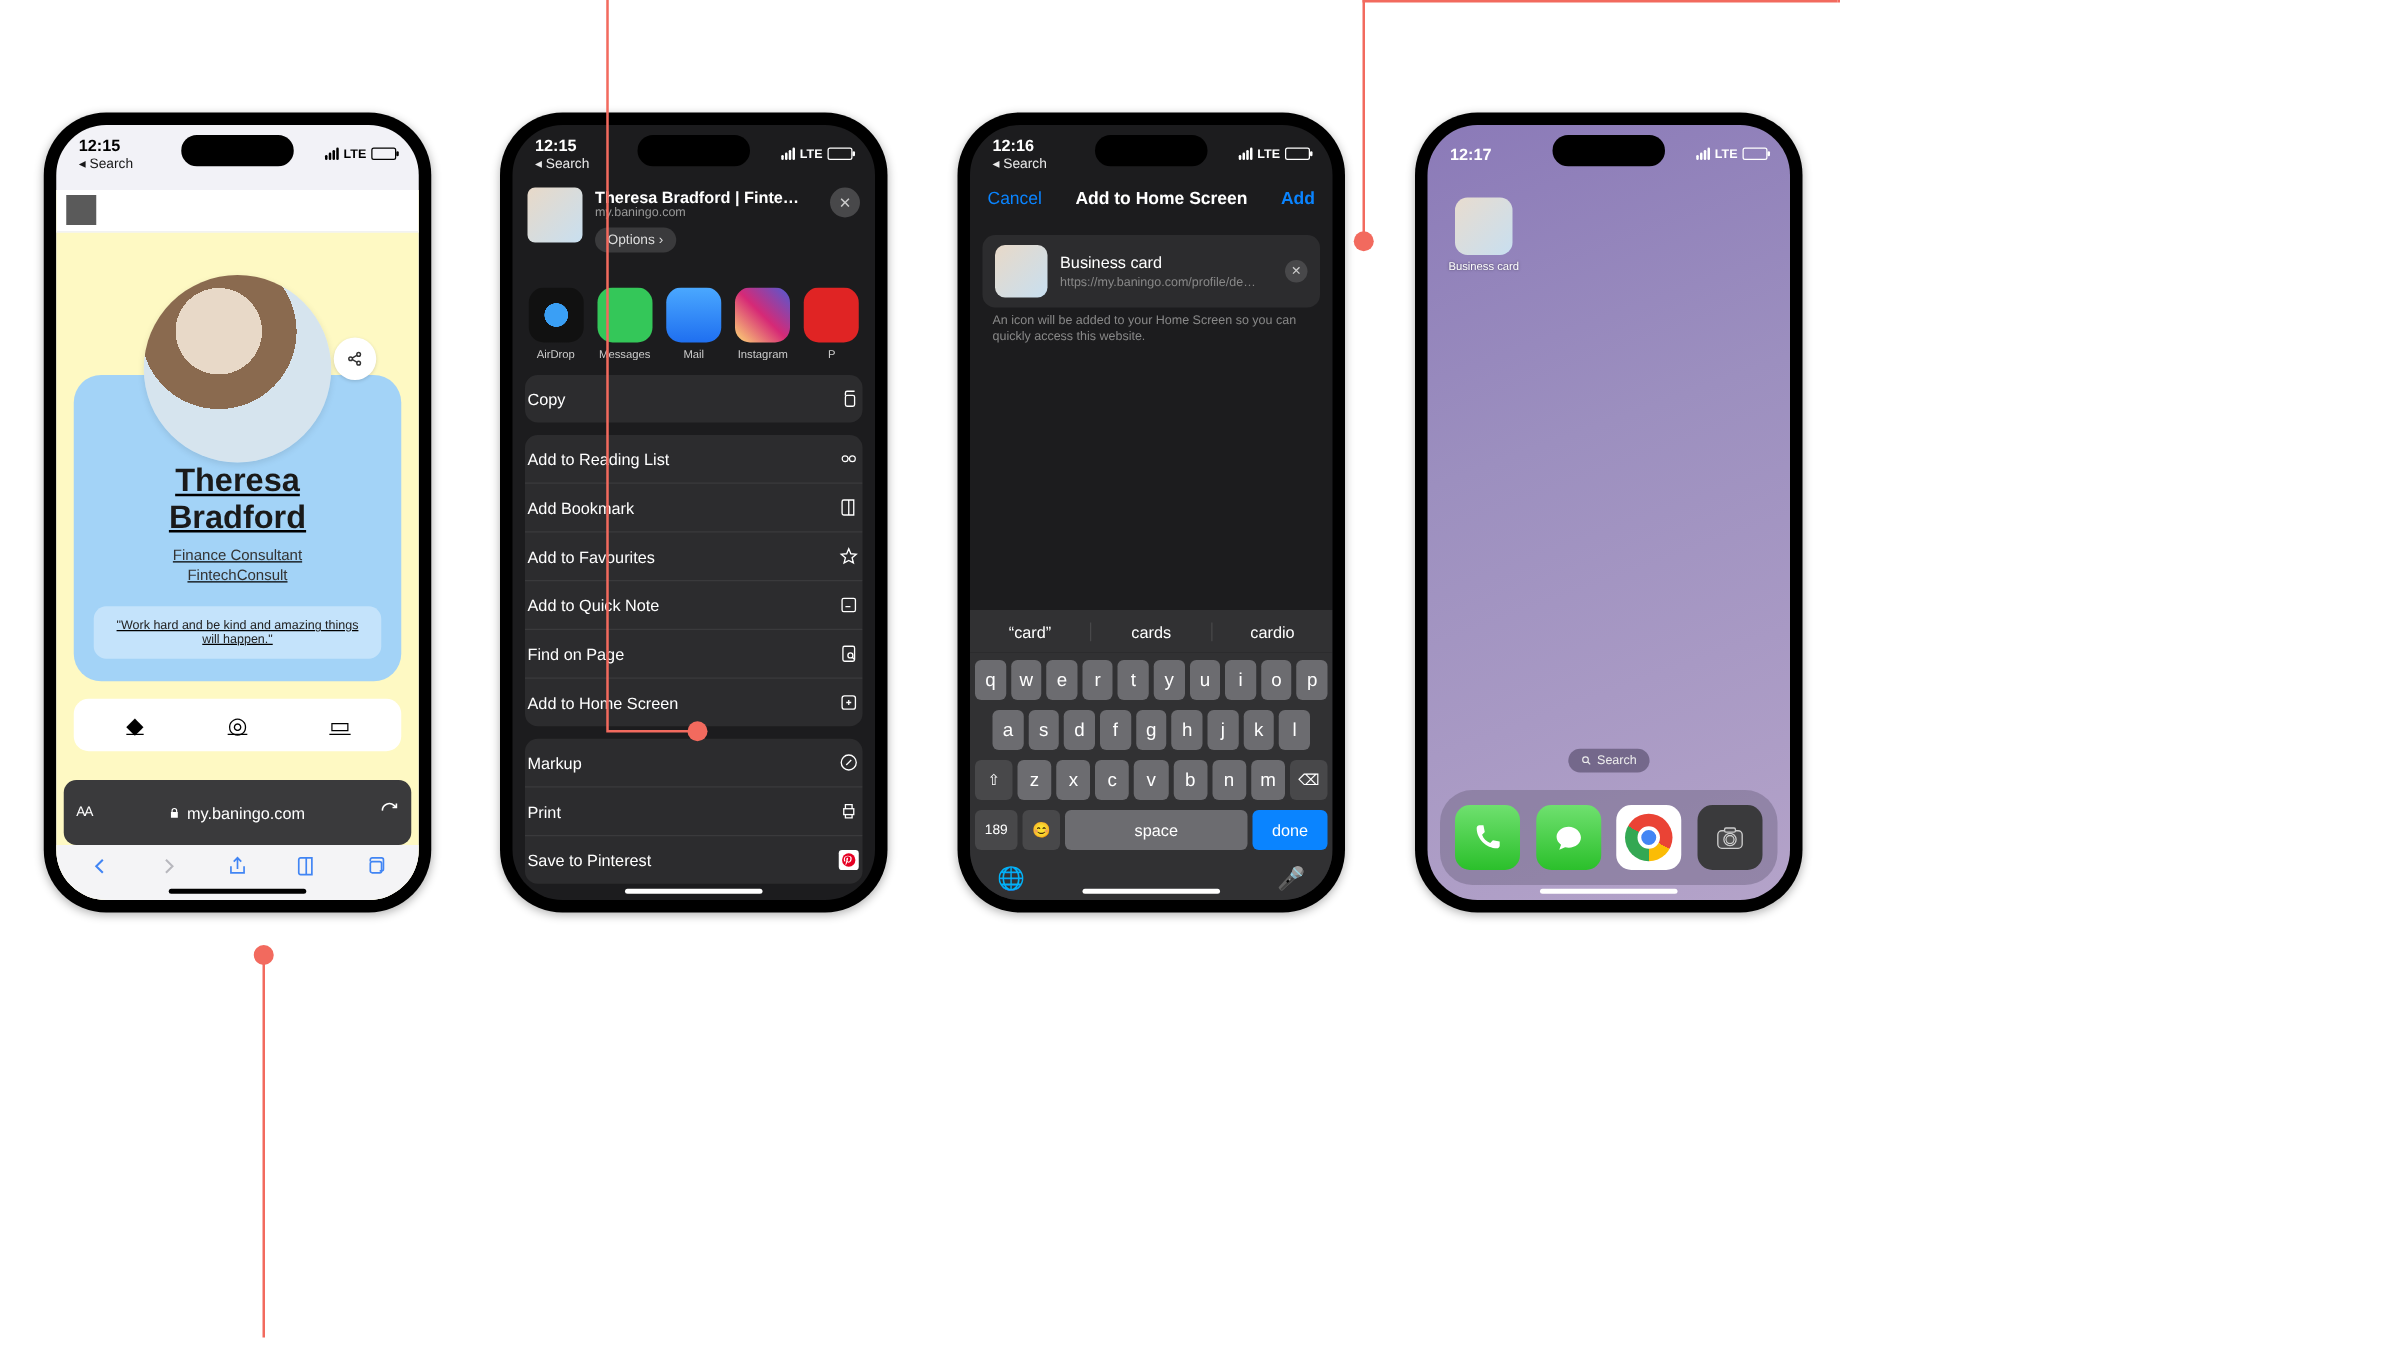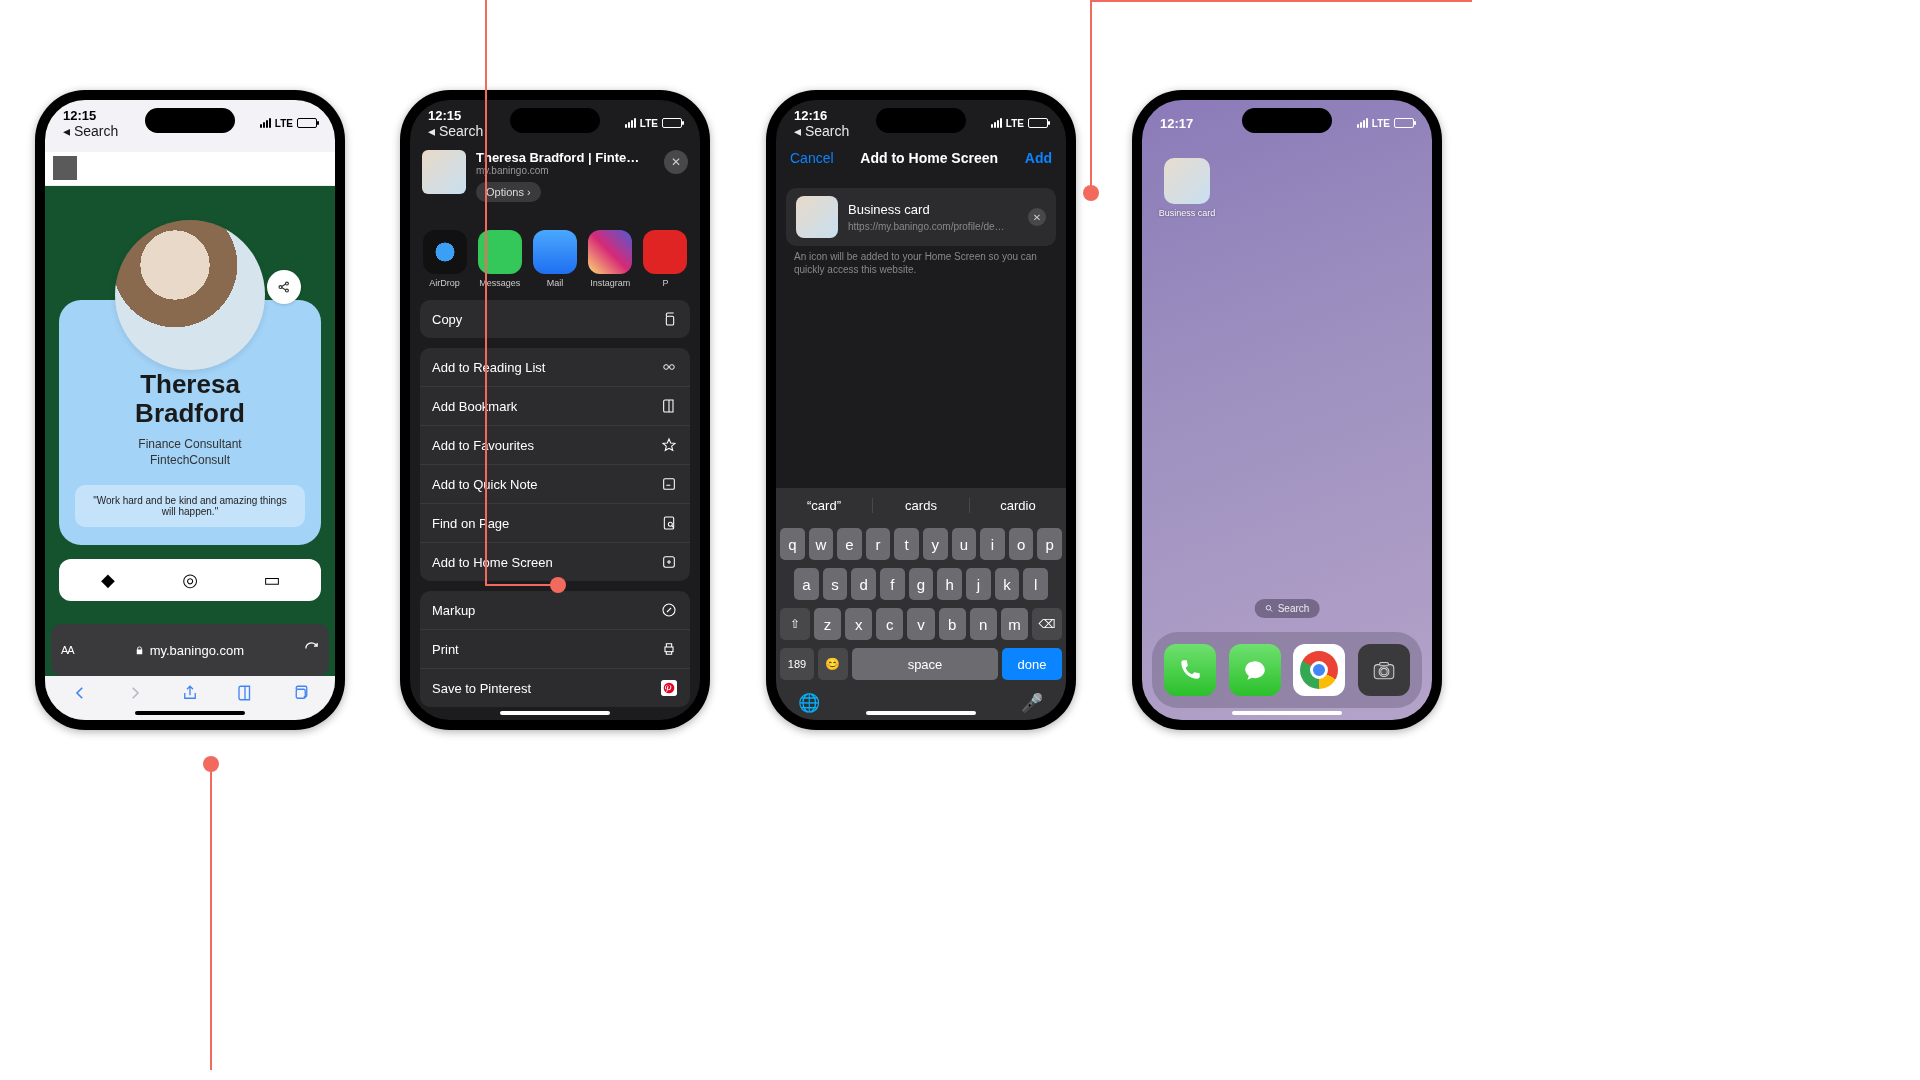--- a/index.html
+++ b/index.html
@@ -25,35 +25,35 @@
     width: 90px; height: 25px; background: #000; border-radius: 15px; z-index: 50;
   }
 
   
   .status-bar {
     position: absolute; top: 0; left: 0; right: 0; height: 40px;
     display: flex; justify-content: space-between; align-items: center;
     padding: 6px 18px 0; font-size: 13px; font-weight: 600; z-index: 40;
   }
   .status-left { display:flex; flex-direction:column; align-items:flex-start; }
-  .back-search { font-size: 14px; font-weight: 400; opacity:.9; }
+  .back-search { font-size: 11px; font-weight: 400; opacity:.9; }
   .status-right { display:flex; align-items:center; gap:4px; font-size:10px; font-weight:600; }
   .signal-bars { display:inline-flex; gap:1px; align-items:flex-end; }
   .signal-bars span { width:2px; background:currentColor; border-radius:1px; }
   .signal-bars span:nth-child(1){height:4px}.signal-bars span:nth-child(2){height:6px}
   .signal-bars span:nth-child(3){height:8px}.signal-bars span:nth-child(4){height:10px}
   .battery { width:20px; height:10px; border:1px solid currentColor; border-radius:2px; position:relative; }
   .battery::after { content:''; position:absolute; right:-3px; top:2px; width:2px; height:4px; background:currentColor; border-radius:1px;}
   .battery-fill { height:100%; width:70%; background:currentColor; border-radius:1px; }
 
   
   #p1 { left: 35px; top: 90px; }
   #p1 .screen { background: #f2f2f7; color:#000; }
   #p1 .content { position:absolute; inset:0; padding-top:52px; }
-  #p1 .page-body { background:#14532d; height:100%; overflow:hidden; }
+  #p1 .page-body { background:#fef9c3; height:100%; overflow:hidden;text-decoration:underline; }
   #p1 .topedge { height:34px; background:#fff; border-bottom:1px solid #eee; position:relative; }
   #p1 .logo-sq { position:absolute; left:8px; top:4px; width:24px; height:24px; background:#5a5a5a; }
   #p1 .card-area { padding: 34px 14px 0; position:relative; }
   #p1 .cardbg { background:#a3d3f7; border-radius:22px; margin-top:80px; padding:70px 16px 18px; text-align:center; position:relative; }
   #p1 .avatar { position:absolute; top:-80px; left:50%; transform:translateX(-50%); width:150px; height:150px; border-radius:50%; background: radial-gradient(circle at 40% 30%, #e8d9c8 0 25%, #8a6a4f 25% 45%, #d6e4ee 45% 100%); box-shadow: 0 2px 6px rgba(0,0,0,.1); }
   #p1 .share-fab { position:absolute; right:34px; top:84px; width:34px; height:34px; background:#fff; border-radius:50%; display:flex; align-items:center; justify-content:center; box-shadow:0 1px 3px rgba(0,0,0,.15); font-size:15px; z-index:5;}
   #p1 .name { font-size:26px; font-weight:700; color:#1a1a1a; line-height:1.1; }
   #p1 .role { font-size:12px; color:#333; margin-top:10px; }
   #p1 .company { font-size:12px; color:#333; margin-top:2px; }
   #p1 .quote { background:#c4e3fb; border-radius:10px; padding:10px 12px; margin-top:18px; font-size:10px; color:#222; }
@@ -76,21 +76,21 @@
   #p2 .thumb { width:44px; height:44px; border-radius:6px; background:linear-gradient(135deg,#e8d9c8,#c8dff0); flex:none;}
   #p2 .sheet-title { font-size:13px; font-weight:600; white-space:nowrap; overflow:hidden; text-overflow:ellipsis; max-width:165px;}
   #p2 .sheet-sub { font-size:10px; color:#999;}
   #p2 .closeX { width:24px; height:24px; border-radius:50%; background:#48484a; display:flex; align-items:center; justify-content:center; font-size:12px; color:#ccc; margin-left:auto;}
   #p2 .options-pill { background:#3a3a3c; border-radius:14px; padding:4px 10px; font-size:11px; color:#ddd; display:inline-flex; align-items:center; gap:3px; margin-top:6px;}
   #p2 .app-row { position:absolute; top:130px; left:0; right:0; display:flex; gap:6px; padding:0 10px; overflow:hidden;}
   #p2 .app-ico { display:flex; flex-direction:column; align-items:center; width:56px; font-size:9px; color:#ccc;}
   #p2 .app-ico .bubble { width:44px; height:44px; border-radius:12px; margin-bottom:4px;}
   #p2 .list { position:absolute; top:200px; left:10px; right:10px; }
   #p2 .group { background:#2c2c2e; border-radius:10px; margin-bottom:10px; overflow:hidden;}
-  #p2 .row { display:flex; align-items:center; justify-content:space-between; padding:10px 12px; font-size:13px; color:#fff; border-bottom:1px solid #3a3a3c;}
+  #p2 .row { display:flex; align-items:center; justify-content:space-between; padding:10px 2px; font-size:13px; color:#fff; border-bottom:1px solid #3a3a3c;}
   #p2 .row:last-child { border-bottom:none;}
   #p2 .row.highlight { position:relative;}
   #p2 .edit-actions { padding:10px 12px; font-size:13px; color:#0a84ff;}
   #p2 .ricon { width:18px; height:18px; display:flex; align-items:center; justify-content:center;}
 
   
   #p3 { left: 766px; top: 90px; }
   #p3 .screen { background:#1c1c1e; color:#fff;}
   #p3 .navhdr { position:absolute; top:42px; left:0; right:0; display:flex; justify-content:space-between; align-items:center; padding:8px 14px; font-size:14px;}
   #p3 .navhdr .title { font-weight:600; font-size:14px;}

